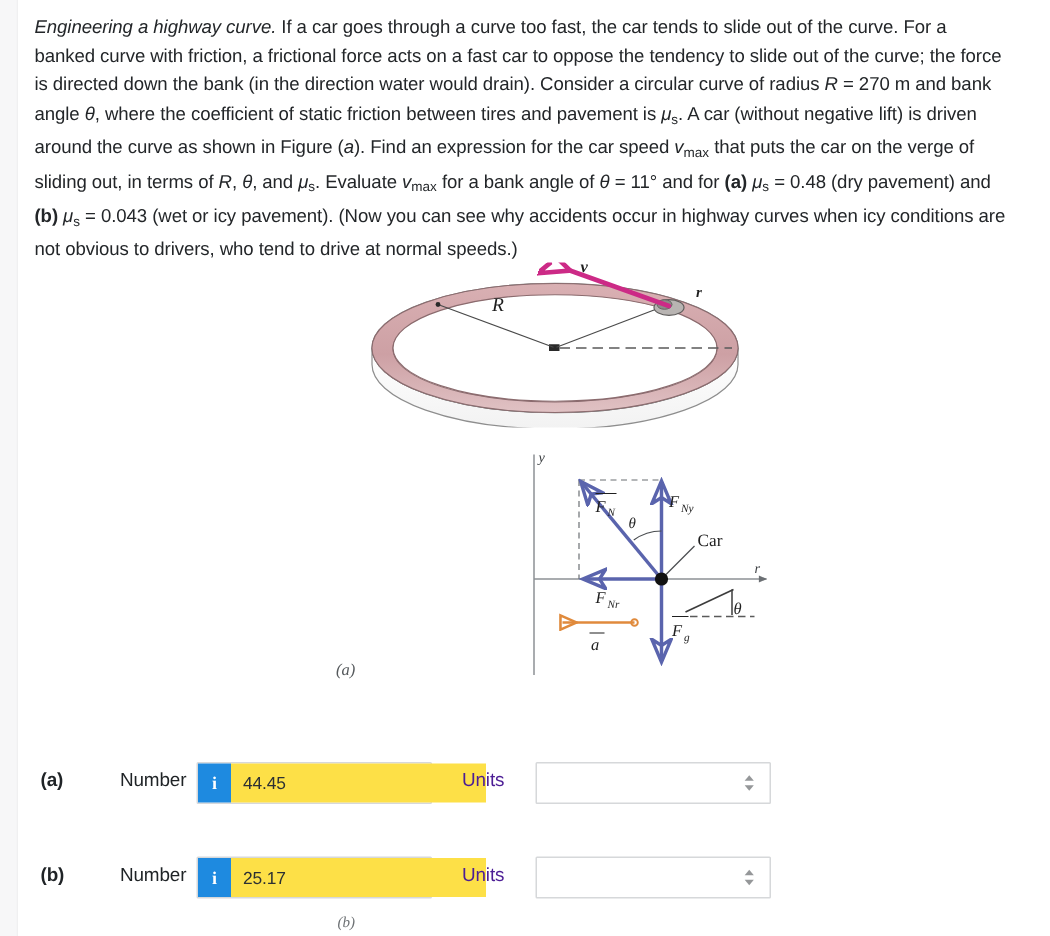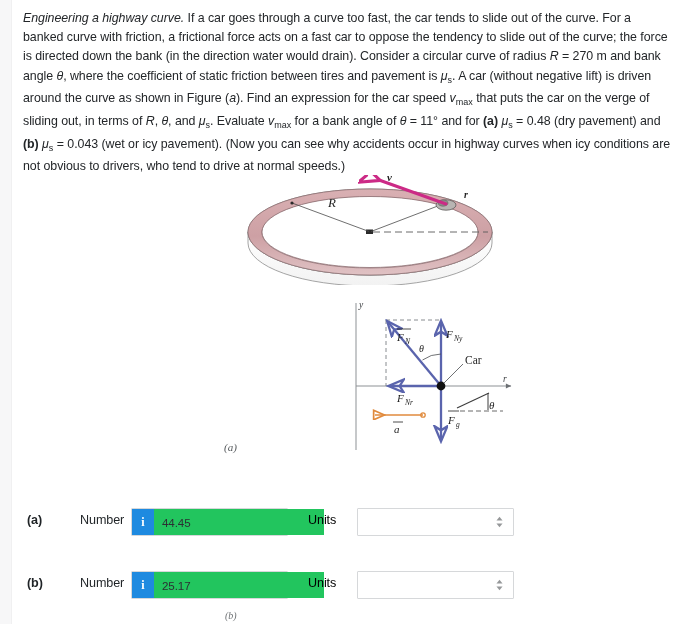--- a/index.html
+++ b/index.html
@@ -148,33 +148,33 @@
     cursor: pointer;
     user-select: none;
     border: none;
     padding: 0;
     line-height: 1;
   }
   .num-input {
     flex: 1;
     border: none;
     outline: none;
-    background: #22c55e;
+    background: #fde047;
     font-family: "Liberation Sans", sans-serif;
     font-size: 11.6px;
     color: #2c3033;
     padding: 0 8px;
     letter-spacing: -0.1px;
   }
   .units-label {
     position: absolute;
     left: 308px;
     top: 5px;
     font-size: 12.6px;
-    color: #000000;
+    color: #4c1d95;
     letter-spacing: -0.1px;
   }
   .units-select {
     position: absolute;
     left: 357px;
     top: 0;
     width: 157px;
     height: 28px;
     border: 1px solid #d6d8da;
     background: #ffffff;

